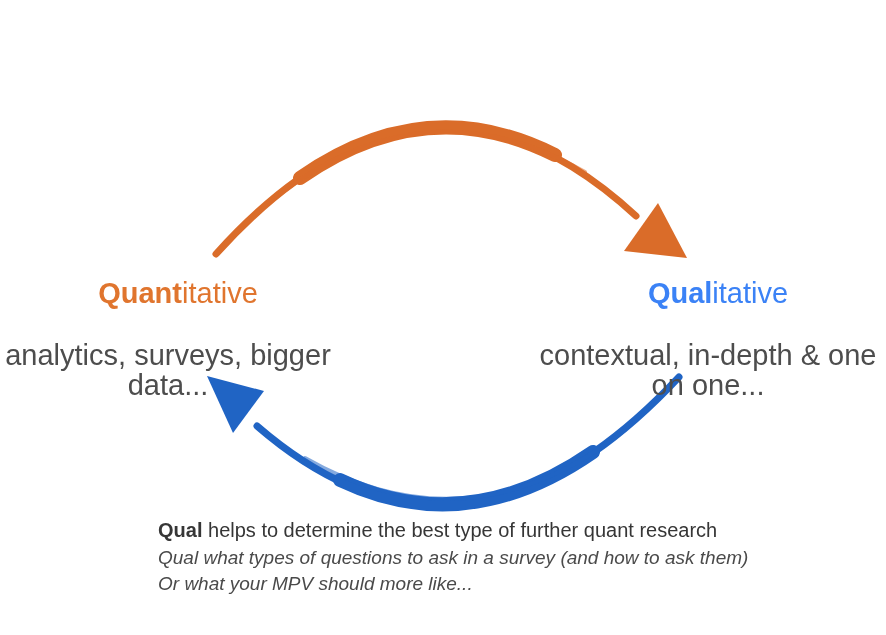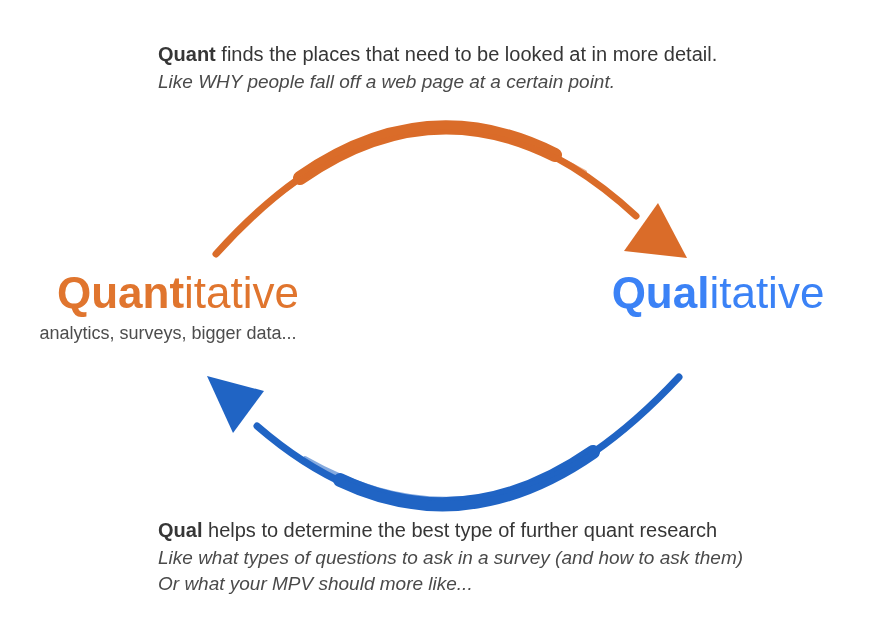--- a/index.html
+++ b/index.html
@@ -36,34 +36,34 @@
     color: #4a4a4a;
   }
   
   .side-label {
     position: absolute;
     text-align: center;
   }
   .side-label-left  { left: 0px;  width: 336px; top: 268px; }
   .side-label-right { left: 538px; width: 340px; top: 268px; }
   .side-title {
-    font-size: 44px;
+    font-size: 29px;
     line-height: 50px;
     font-weight: 400;
     letter-spacing: 0px;
     padding-left: 20px;
   }
   .side-title b { font-weight: 700; }
   .side-title.orange { color: #e0752e; }
   .side-title.blue   { color: #3b82f6; }
   .side-sub {
-    font-size: 18px;
+    font-size: 29px;
     line-height: 30px;
     color: #4d4d4d;
-    margin-top: 0;
+    margin-top: 22px;
   }
   
   svg.arrows {
     position: absolute;
     left: 0; top: 0;
     width: 886px;
     height: 635px;
   }
   svg .shaft { fill: none; stroke-linecap: round; }
 </style>
@@ -82,33 +82,30 @@
     </g>
 
     <g>
       <path class="shaft" d="M679,377 Q465,606 257,426" stroke-width="7" stroke="#2064c4"></path>
       <path class="shaft" d="M593,452 Q466,540 340,480" stroke-width="14" stroke="#2064c4"></path>
       <path class="shaft" d="M625,430 Q470,552 305,458" stroke-width="4" opacity="0.55" stroke="#2064c4"></path>
       <polygon points="207,376 264,391 233,433" fill="#2064c4"></polygon>
     </g>
   </svg>
 
-  <div class="note note-top">
-    <div class="head"><b>Quant</b><span> finds the places that need to be looked at in more detail.</span></div>
-    <div class="sub">Like WHY people fall off a web page at a certain point.</div>
-  </div>
 
   <div class="side-label side-label-left">
     <div class="side-title orange"><b>Quant</b><span>itative</span></div>
     <div class="side-sub">analytics, surveys, bigger data...</div>
   </div>
 
   <div class="side-label side-label-right">
     <div class="side-title blue"><b>Qual</b><span>itative</span></div>
+    <div class="side-sub">contextual, in-depth &amp; one on one...</div>
   </div>
 
   <div class="note note-bottom">
     <div class="head"><b>Qual</b><span> helps to determine the best type of further quant research</span></div>
-    <div class="sub">Like what types of questions to ask in a survey (and how to ask them)</div>
+    <div class="sub">Qual what types of questions to ask in a survey (and how to ask them)</div>
     <div class="sub">Or what your MPV should more like...</div>
   </div>
 
 </div>
 
 </body></html>

